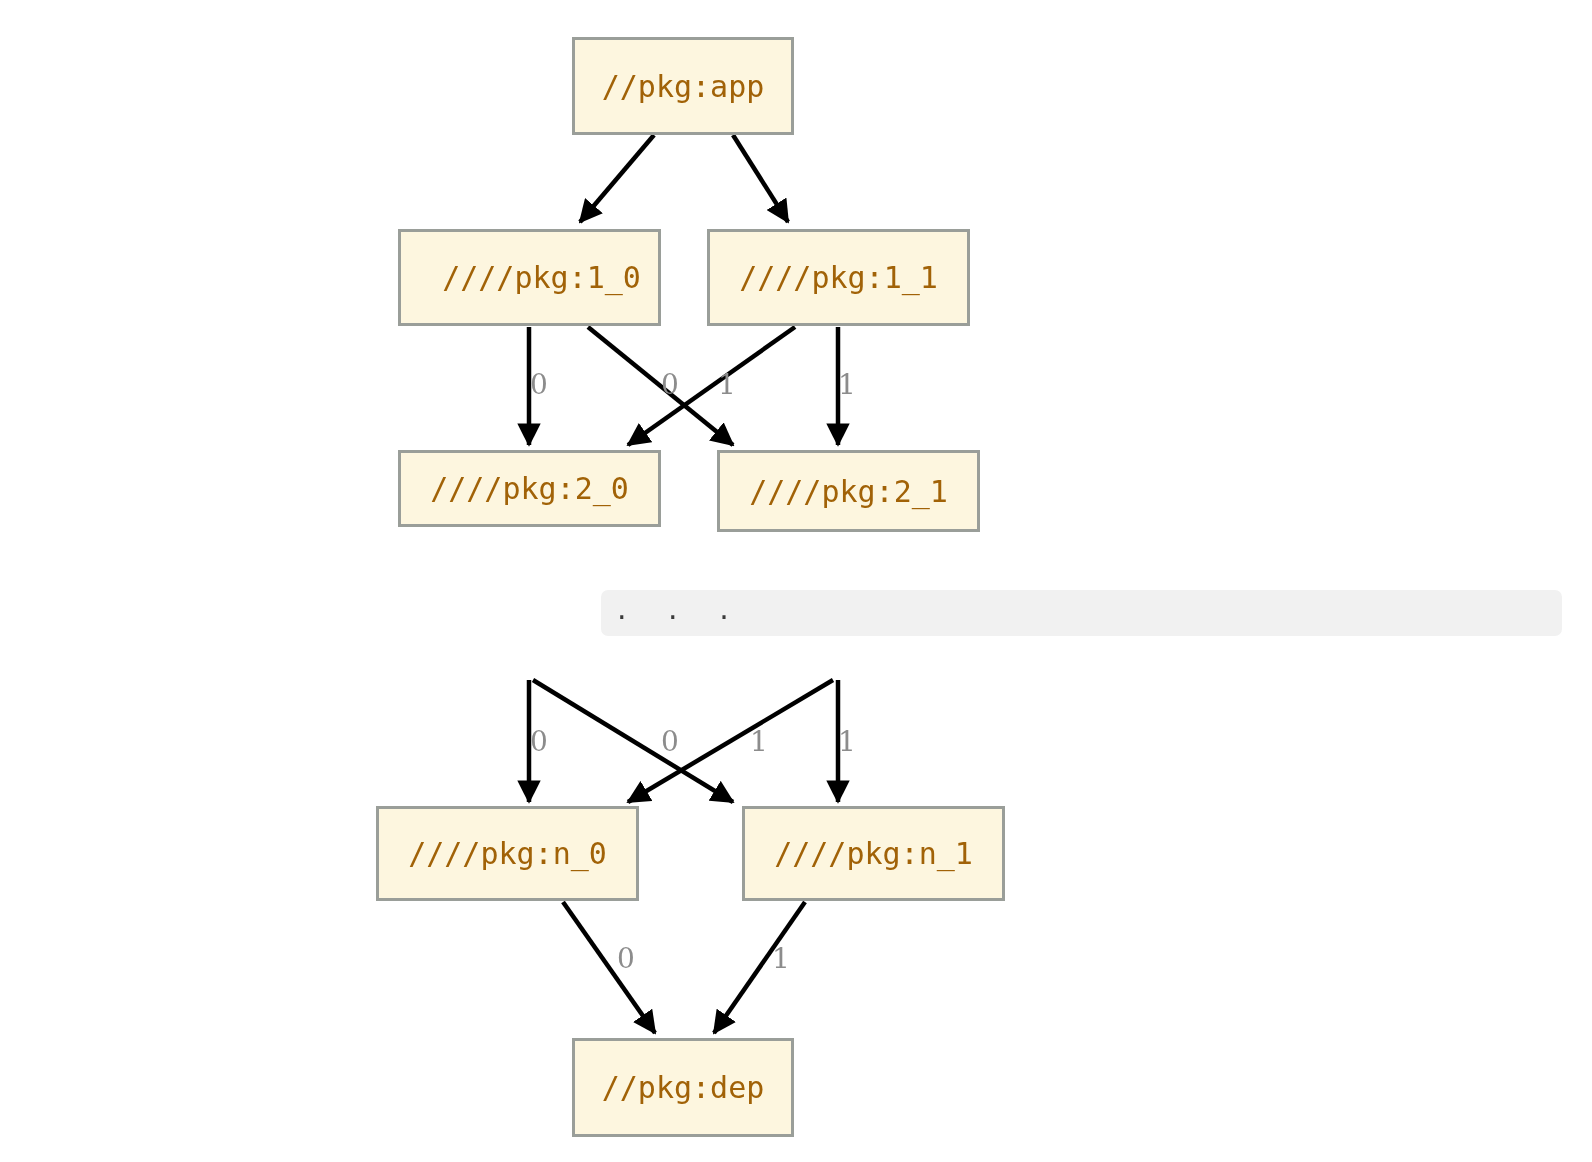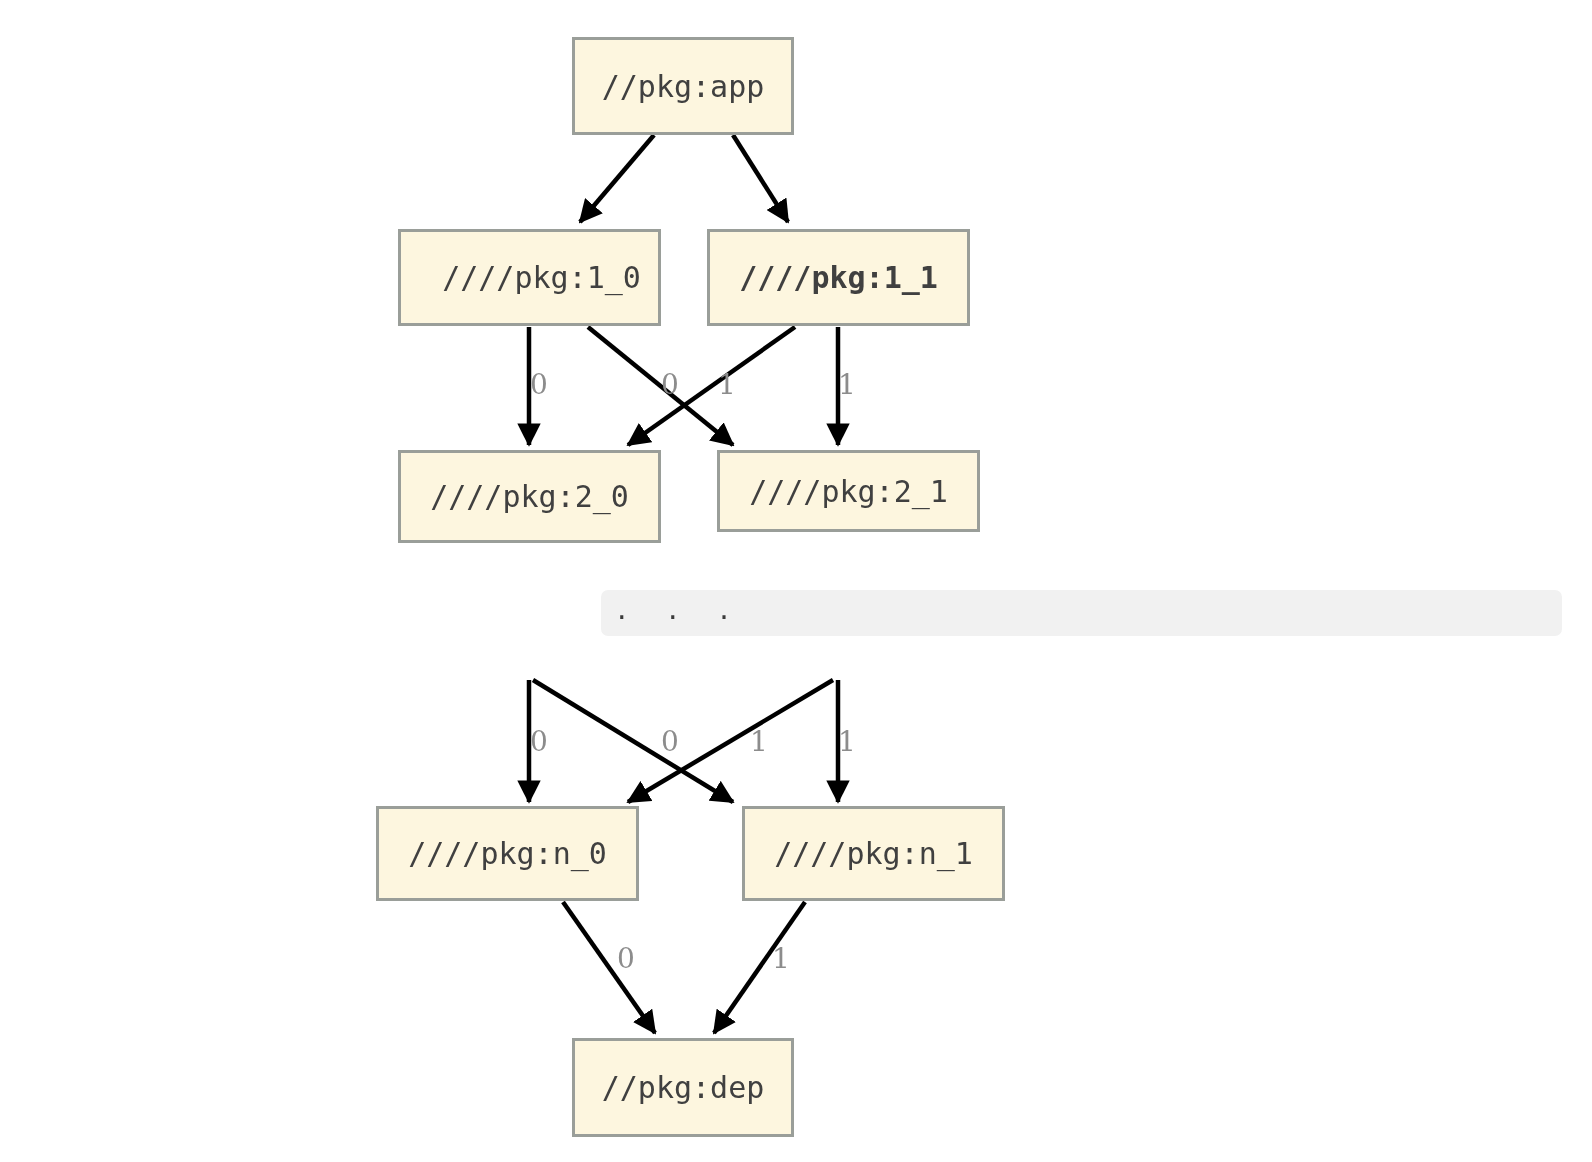--- a/index.html
+++ b/index.html
@@ -27,21 +27,21 @@
   .node-box {
     position: absolute;
     box-sizing: border-box;
     background: #fdf6df;
     border: 3px solid #9a9e99;
     display: flex;
     align-items: center;
     justify-content: center;
     font-family: "DejaVu Sans Mono", "Liberation Mono", monospace;
     font-size: 30px;
-    color: #404040;
+    color: #a16207;
     letter-spacing: 0px;
     white-space: nowrap;
   }
   .ellipsis-band {
     position: absolute;
     background: #f1f1f1;
     border-radius: 7px;
     display: flex;
     align-items: flex-end;
     padding-bottom: 10px;
@@ -103,25 +103,25 @@
   </svg>
 
   <div class="node-box" style="left:572px; top:37px; width:222px; height:98px;">
     <span>//pkg:app</span>
   </div>
 
   <div class="node-box" style="left:398px; top:229px; width:263px; height:97px;padding-left:24px;">
     <span>////pkg:1_0</span>
   </div>
 
-  <div class="node-box" style="left:707px; top:229px; width:263px; height:97px;font-weight:bold;">
+  <div class="node-box" style="left:707px; top:229px; width:263px; height:97px;">
     <span>////pkg:1_1</span>
   </div>
 
-  <div class="node-box" style="left:398px; top:450px; width:263px; height:93px;">
+  <div class="node-box" style="left:398px; top:450px; width:263px; height:77px;">
     <span>////pkg:2_0</span>
   </div>
 
   <div class="node-box" style="left:707px; top:450px; width:263px; height:82px;margin-left:10px;">
     <span>////pkg:2_1</span>
   </div>
 
   <div class="node-box" style="left:376px; top:806px; width:263px; height:95px;">
     <span>////pkg:n_0</span>
   </div>

